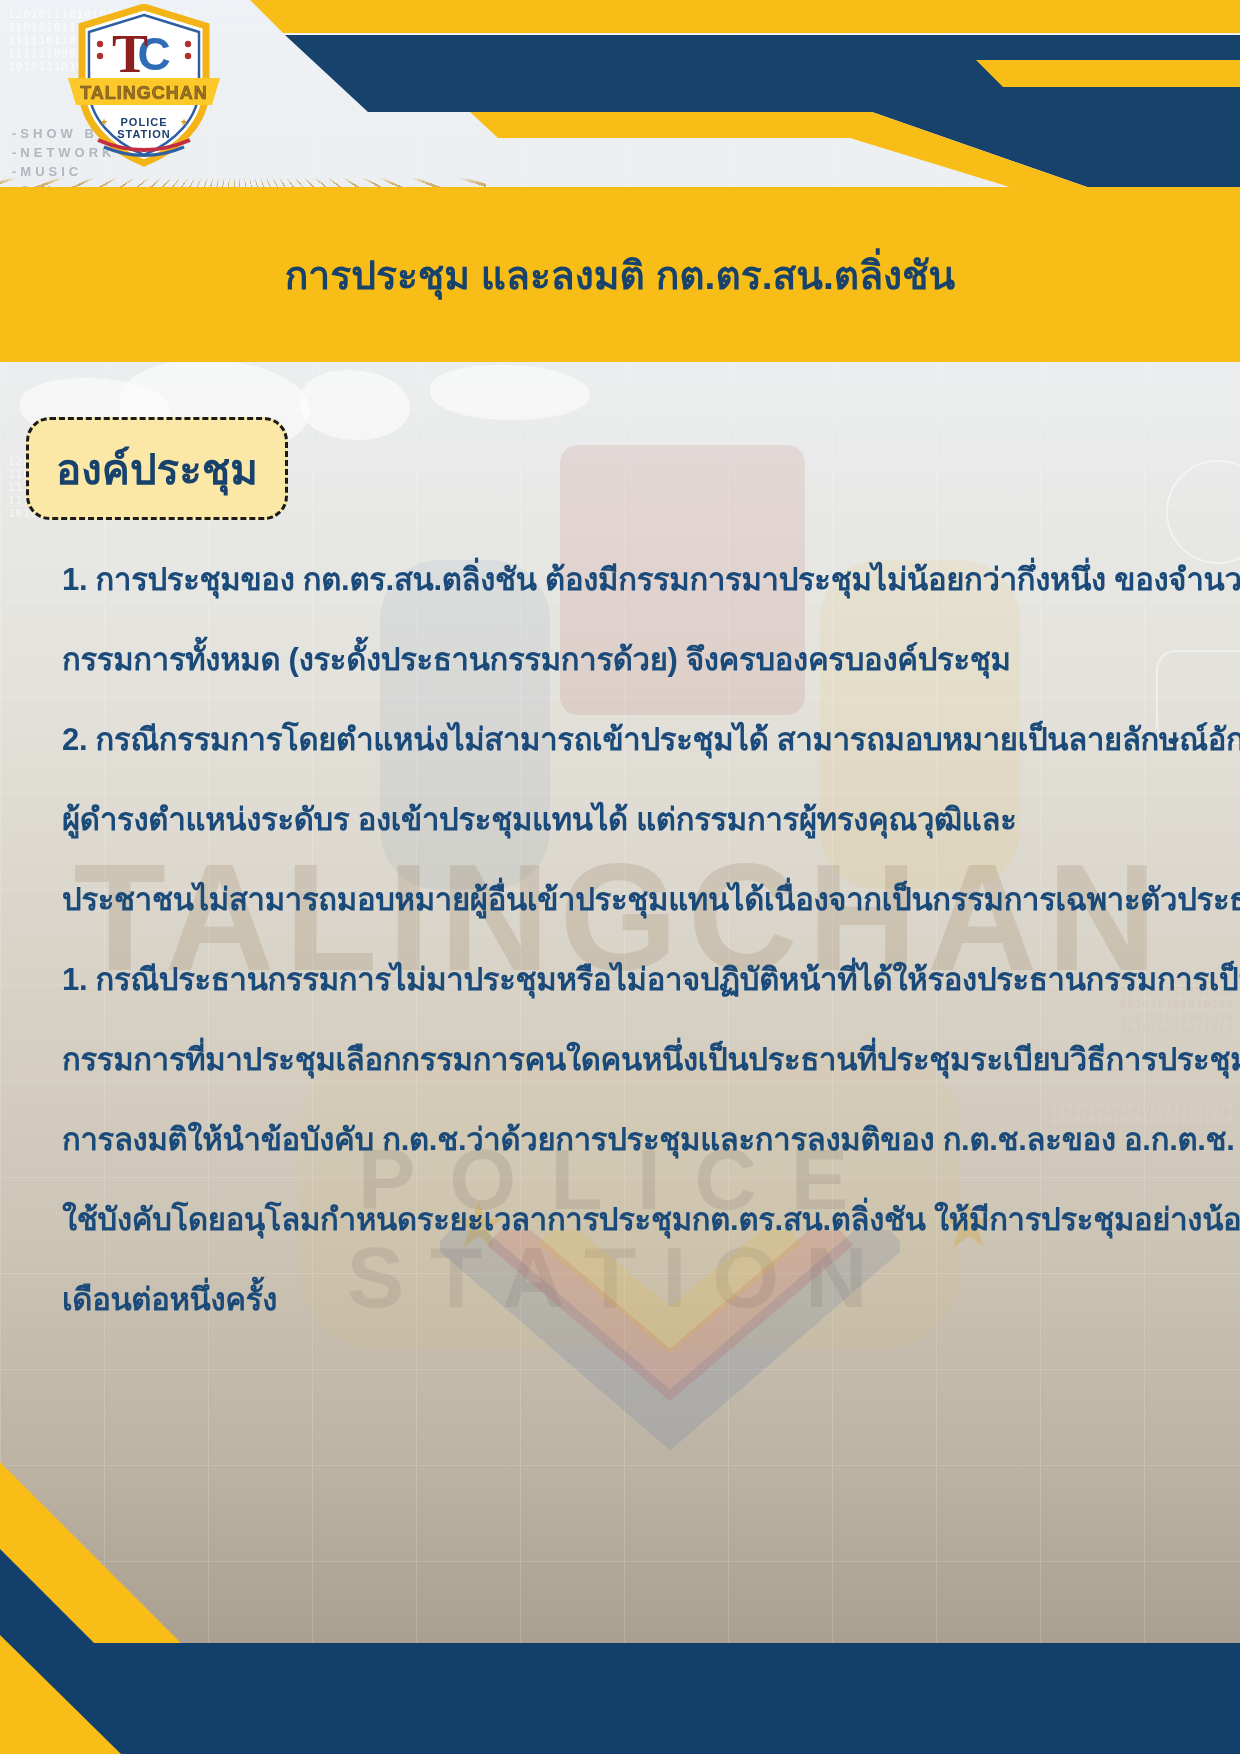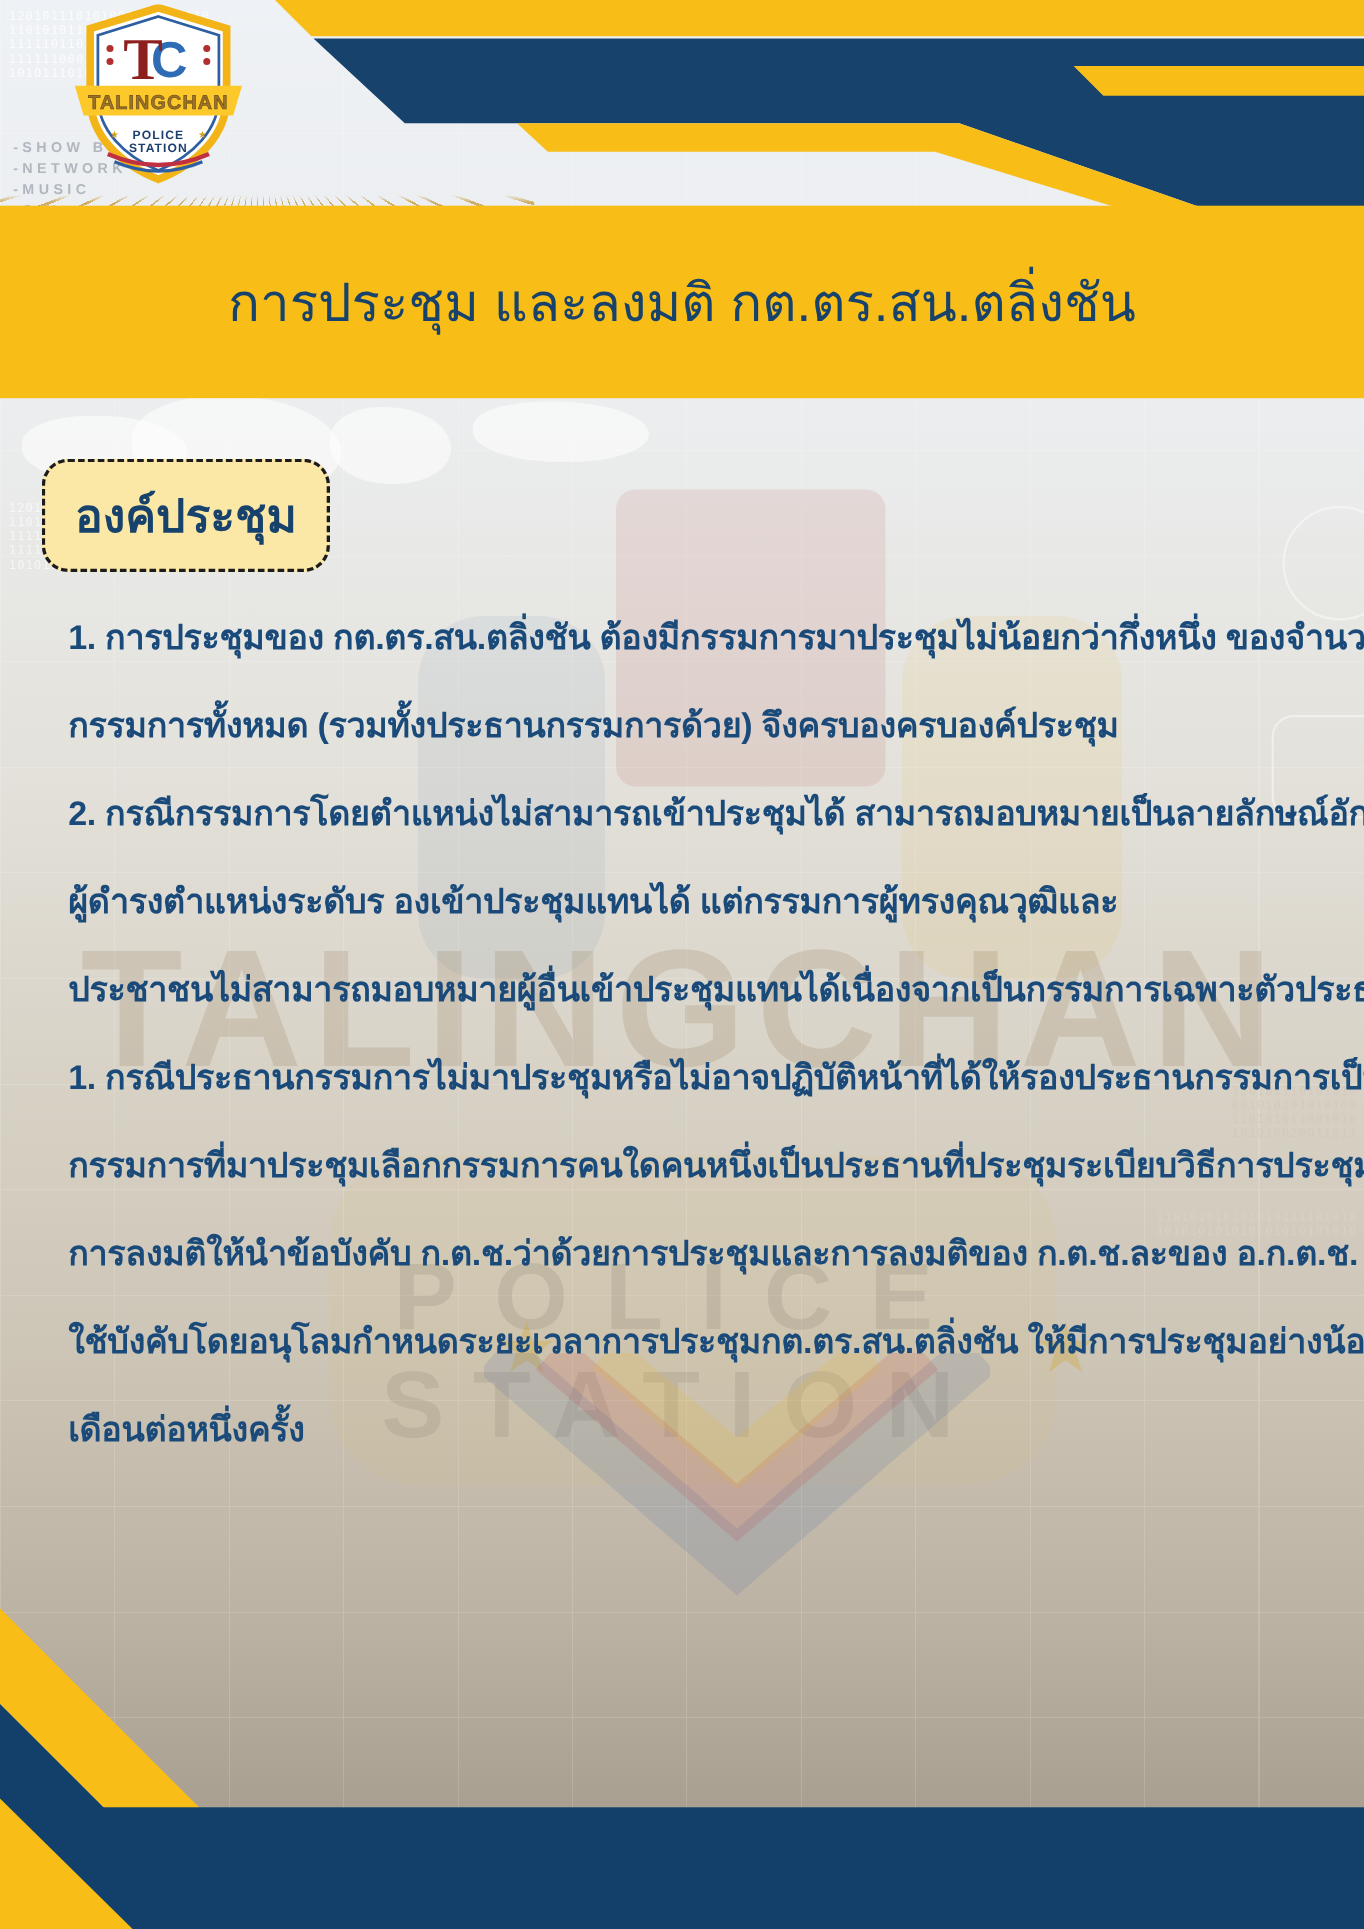--- a/index.html
+++ b/index.html
@@ -34,21 +34,21 @@
     position:absolute;z-index:1;font-family:"DejaVu Sans Mono","Liberation Mono",monospace;
     font-size:11px;line-height:13px;letter-spacing:1px;white-space:pre-line;
     color:rgba(255,255,255,.75);
   }
   
   .banner{
     position:absolute;left:0;top:187px;width:1240px;height:175px;z-index:5;
     display:flex;align-items:center;justify-content:center;
   }
   .banner-title{
-    font-size:48px;font-weight:400;letter-spacing:0px;
+    font-size:39px;font-weight:700;letter-spacing:0px;
   }
   
   .badge{
     position:absolute;left:26px;top:417px;width:256px;height:97px;z-index:6;
     border:3px dashed #1b1b1b;border-radius:24px;
     display:flex;align-items:center;justify-content:center;
   }
   .badge-label{font-size:42px;font-weight:800;}
   
   .body-text{position:absolute;left:62px;top:540px;width:1165px;z-index:6;}
@@ -159,27 +159,27 @@
     <text x="78" y="122" font-size="11" font-weight="bold" fill="#1C3F6E" text-anchor="middle" letter-spacing="1" font-family="Liberation Sans, DejaVu Sans, sans-serif">POLICE</text>
     <text x="78" y="134" font-size="11" font-weight="bold" fill="#1C3F6E" text-anchor="middle" letter-spacing="1" font-family="Liberation Sans, DejaVu Sans, sans-serif">STATION</text>
     <path d="M32 136 Q78 156 124 136" fill="none" stroke="#C03040" stroke-width="4"></path>
     <path d="M38 143 Q78 160 118 143" fill="none" stroke="#2E5FA3" stroke-width="3"></path>
   </svg>
 
   <div class="banner" style="background:#F9BD18;">
     <div class="banner-title" style="color:#17426B;">การประชุม และลงมติ กต.ตร.สน.ตลิ่งชัน</div>
   </div>
 
-  <div class="badge" style="background:#FBE7A6;margin-left:12px;">
+  <div class="badge" style="background:#FBE7A6;">
     <div class="badge-label" style="color:#17426B;">องค์ประชุม</div>
   </div>
 
   <div class="body-text" style="color:#1A4A7A;">
     <div class="body-line">1. การประชุมของ กต.ตร.สน.ตลิ่งชัน ต้องมีกรรมการมาประชุมไม่น้อยกว่ากึ่งหนึ่ง ของจำนวน</div>
-    <div class="body-line">กรรมการทั้งหมด (รวมทั้งประธานกรรมการด้วย) จึงครบองครบองค์ประชุม</div>
+    <div class="body-line">กรรมการทั้งหมด (งระดั้งประธานกรรมการด้วย) จึงครบองครบองค์ประชุม</div>
     <div class="body-line">2. กรณีกรรมการโดยตำแหน่งไม่สามารถเข้าประชุมได้ สามารถมอบหมายเป็นลายลักษณ์อักษรให้</div>
     <div class="body-line">ผู้ดำรงตำแหน่งระดับร องเข้าประชุมแทนได้ แต่กรรมการผู้ทรงคุณวุฒิและ</div>
     <div class="body-line">ประชาชนไม่สามารถมอบหมายผู้อื่นเข้าประชุมแทนได้เนื่องจากเป็นกรรมการเฉพาะตัวประธานที่</div>
     <div class="body-line">1. กรณีประธานกรรมการไม่มาประชุมหรือไม่อาจปฏิบัติหน้าที่ได้ให้รองประธานกรรมการเป็น</div>
     <div class="body-line">กรรมการที่มาประชุมเลือกกรรมการคนใดคนหนึ่งเป็นประธานที่ประชุมระเบียบวิธีการประชุมและ</div>
     <div class="body-line">การลงมติให้นำข้อบังคับ ก.ต.ช.ว่าด้วยการประชุมและการลงมติของ ก.ต.ช.ละของ อ.ก.ต.ช. มา</div>
     <div class="body-line">ใช้บังคับโดยอนุโลมกำหนดระยะเวลาการประชุมกต.ตร.สน.ตลิ่งชัน ให้มีการประชุมอย่างน้อยสอง</div>
     <div class="body-line">เดือนต่อหนึ่งครั้ง</div>
   </div>
 

